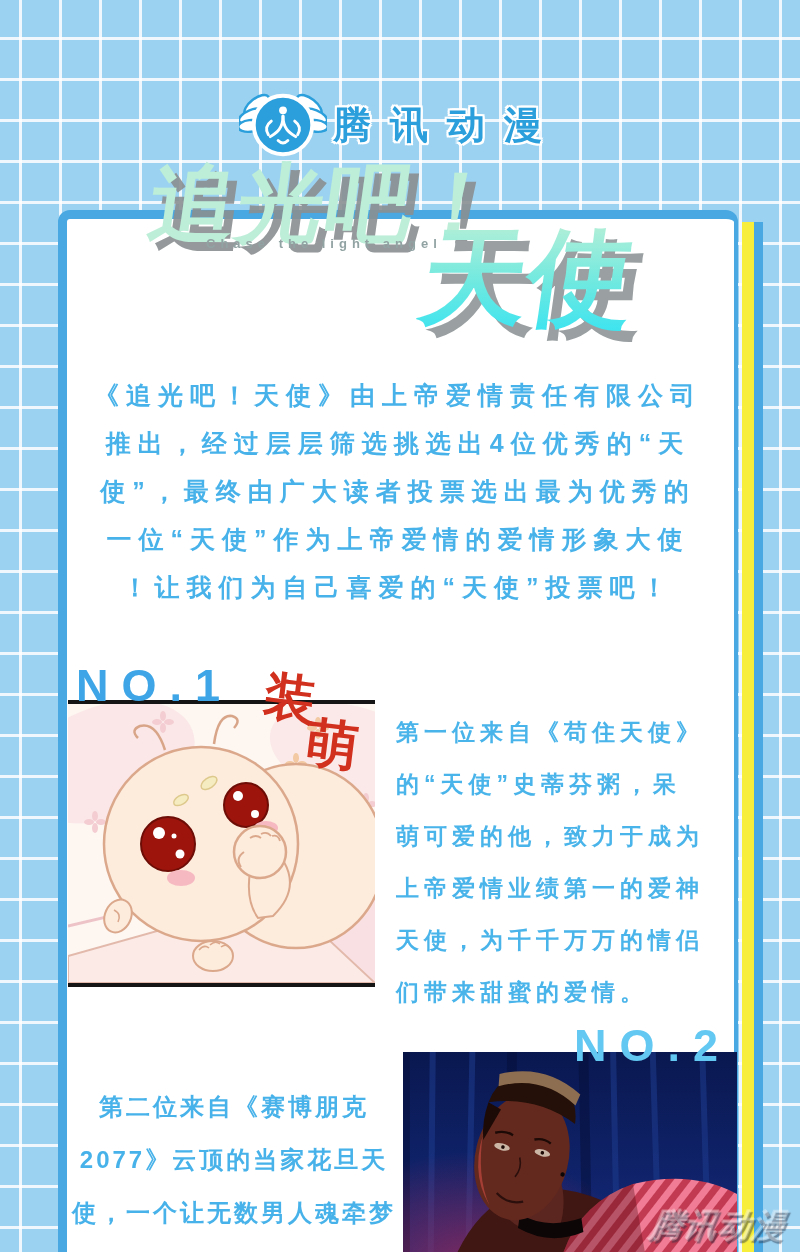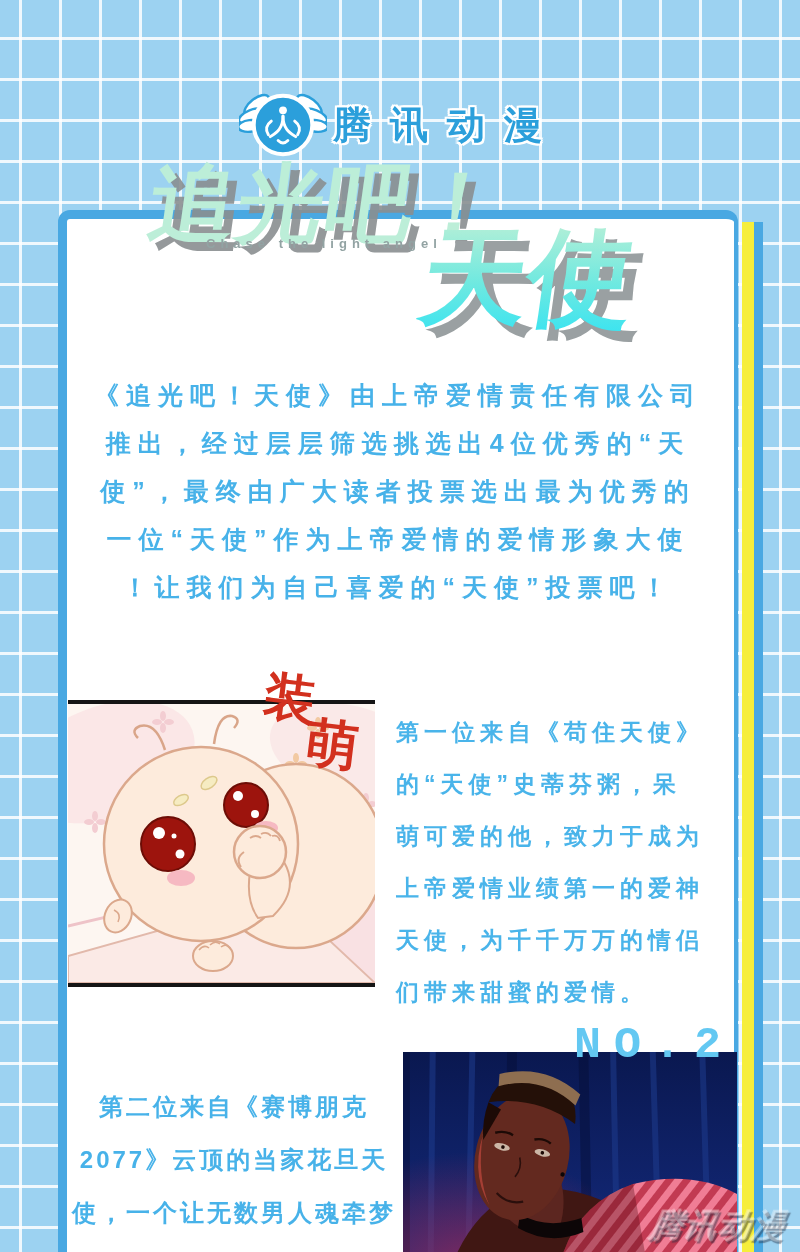--- a/index.html
+++ b/index.html
@@ -67,21 +67,21 @@
   .desc1{
     position:absolute;left:396px;top:706px;width:348px;z-index:2;
     font-size:23px;font-weight:600;color:#49b4ea;letter-spacing:5px;line-height:52px;
     text-align:left;white-space:pre-line;
   }
   
   .photo-frame{position:absolute;left:403px;top:1052px;width:334px;height:200px;z-index:2;overflow:hidden;}
   .photo-frame svg{display:block;width:100%;height:100%;}
   .rank2{
     position:absolute;left:574px;top:1020px;z-index:4;
-    font-size:45px;font-weight:bold;color:#63c8f2;letter-spacing:13px;white-space:nowrap;font-family:Liberation Mono, monospace;
+    font-size:45px;font-weight:bold;color:#63c8f2;letter-spacing:13px;white-space:nowrap;
   }
   .desc2{
     position:absolute;left:64px;top:1080px;width:340px;z-index:2;
     font-size:24px;font-weight:600;color:#47b2e9;letter-spacing:3px;line-height:53px;
     text-align:center;white-space:pre-line;
   }
   
   .watermark{
     position:absolute;left:650px;top:1204px;z-index:9;
     font-size:33px;font-weight:bold;font-style:italic;letter-spacing:1px;
@@ -131,20 +131,21 @@
     <span class="sh">天使</span>
     <span class="gr">天使</span>
   </div>
 
   <div class="intro">《追光吧！天使》由上帝爱情责任有限公司
 推出，经过层层筛选挑选出4位优秀的“天
 使”，最终由广大读者投票选出最为优秀的
 一位“天使”作为上帝爱情的爱情形象大使
 ！让我们为自己喜爱的“天使”投票吧！</div>
 
+  <div class="rank1">NO.1</div>
   <div class="sticker-char sticker-1">装</div>
   <div class="sticker-char sticker-2">萌</div>
 
   <div class="baby-frame">
     <svg width="307" height="279" viewBox="0 0 307 279">
       <defs>
         <g id="fl">
           <ellipse cx="0" cy="-6" rx="3" ry="5"></ellipse>
             <ellipse cx="0" cy="6" rx="3" ry="5"></ellipse>
           <ellipse cx="-6" cy="0" rx="5" ry="3"></ellipse>

